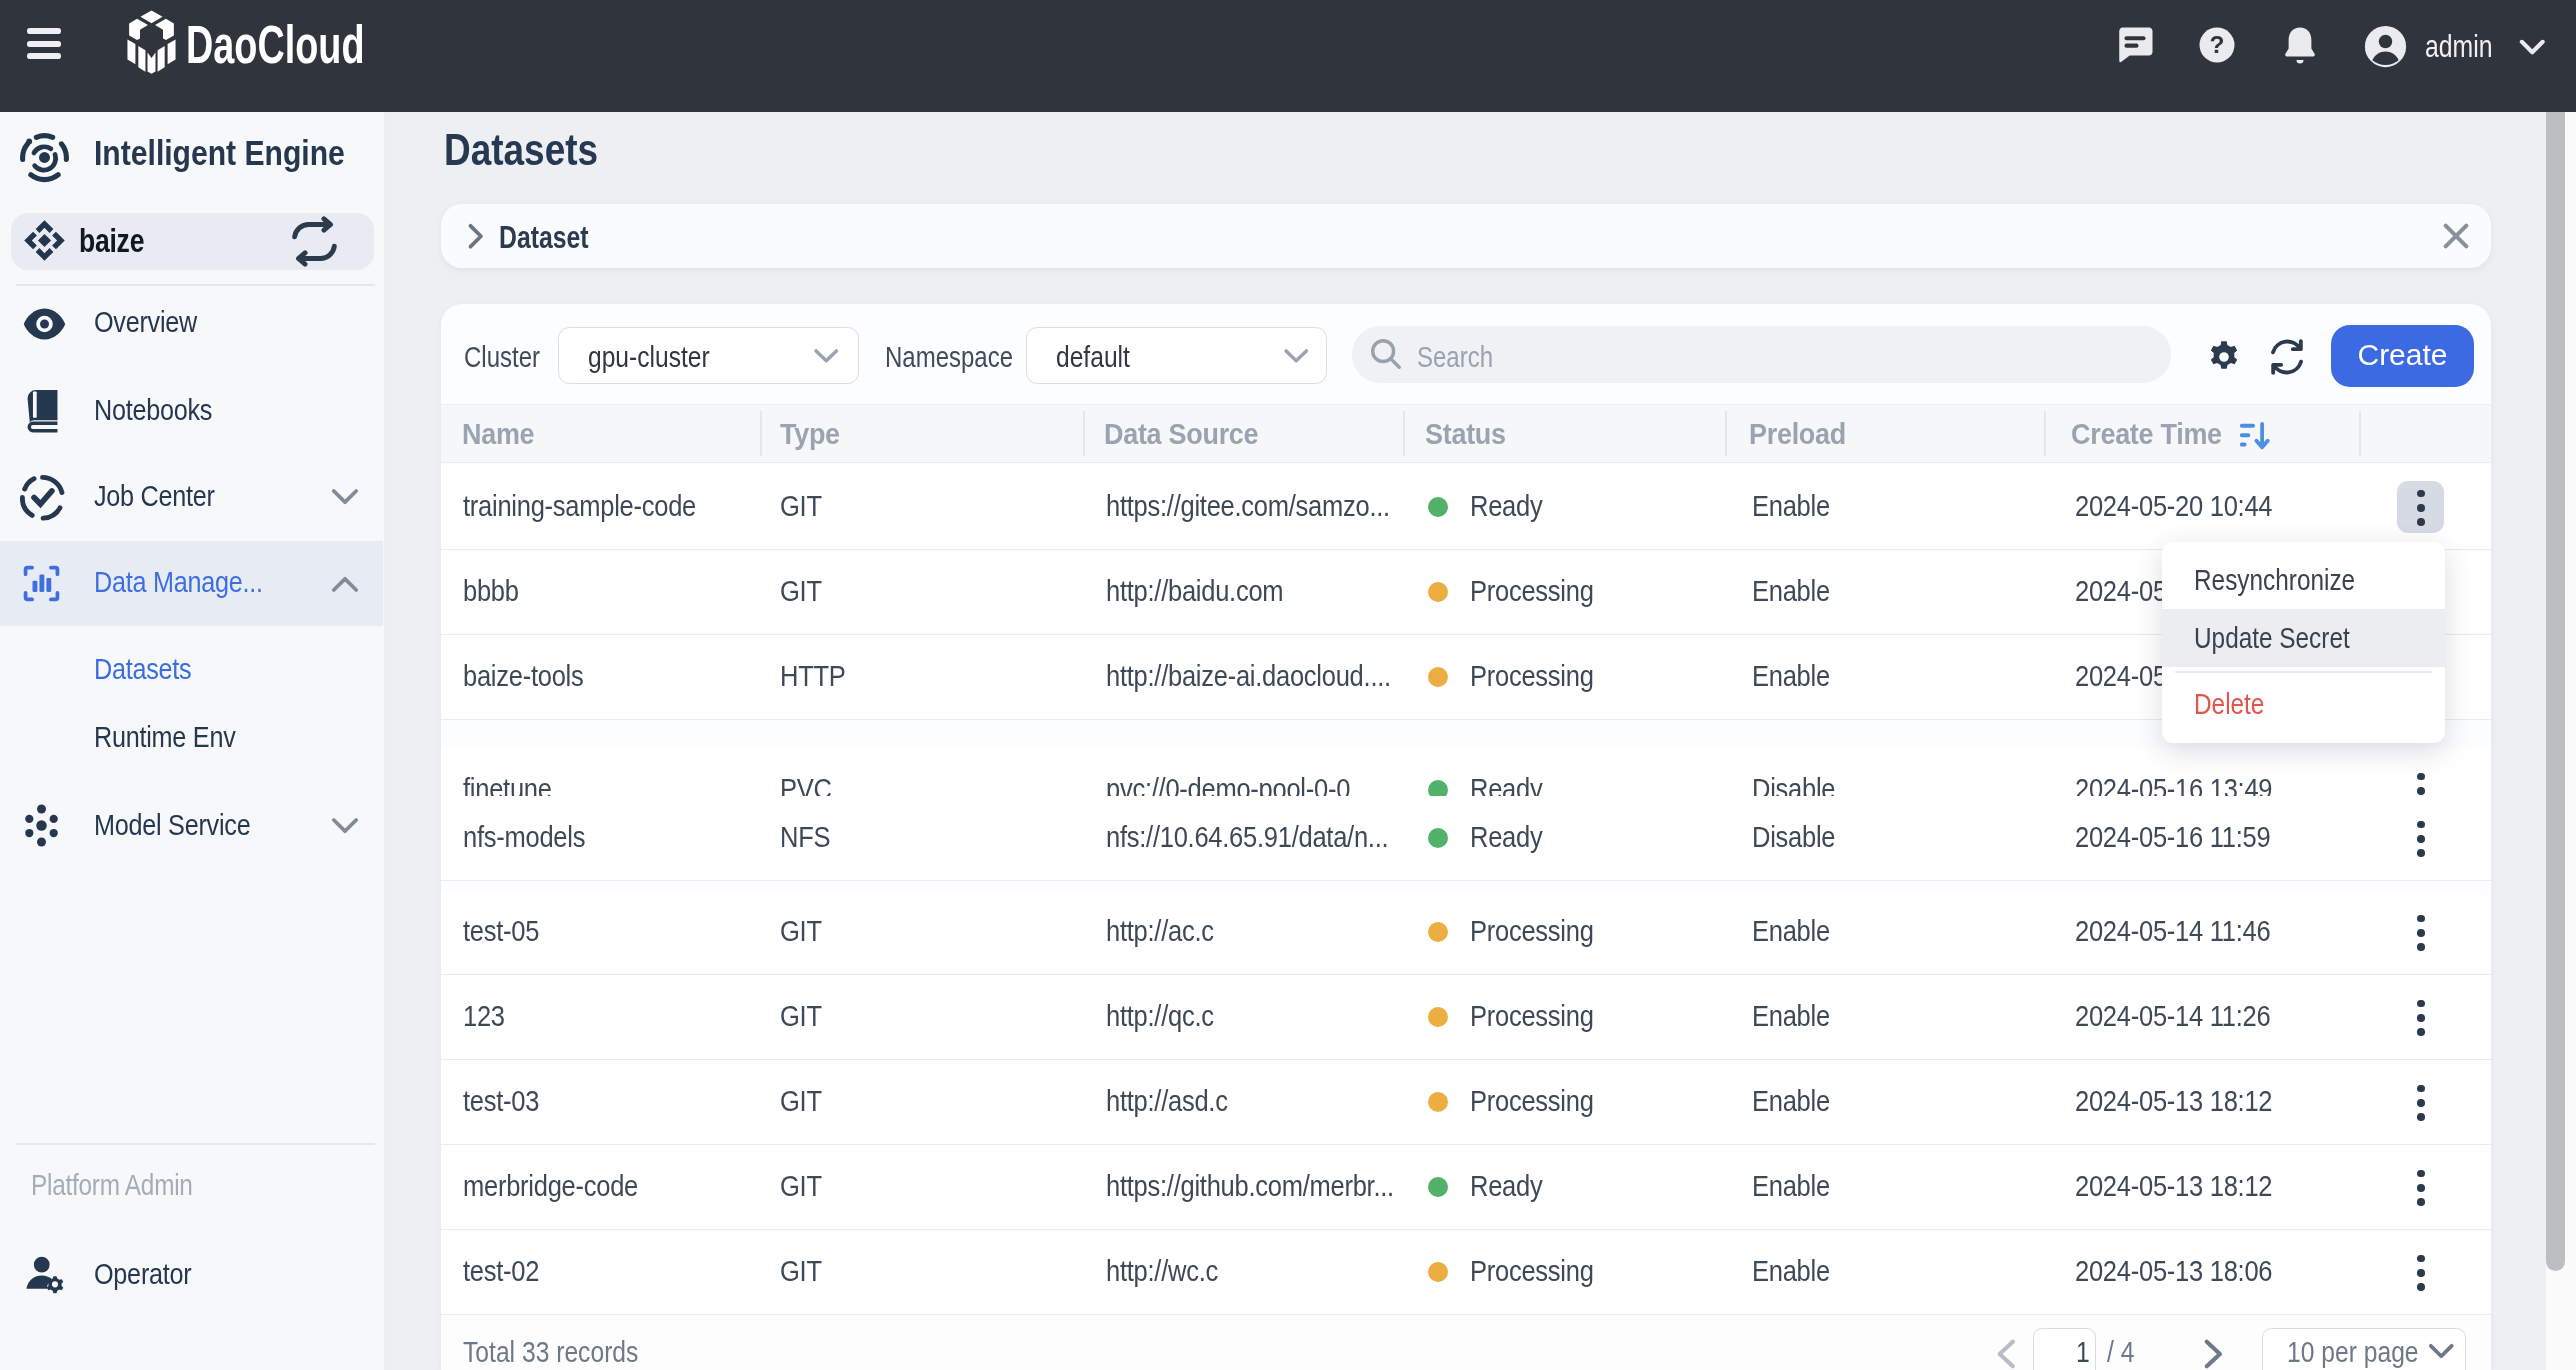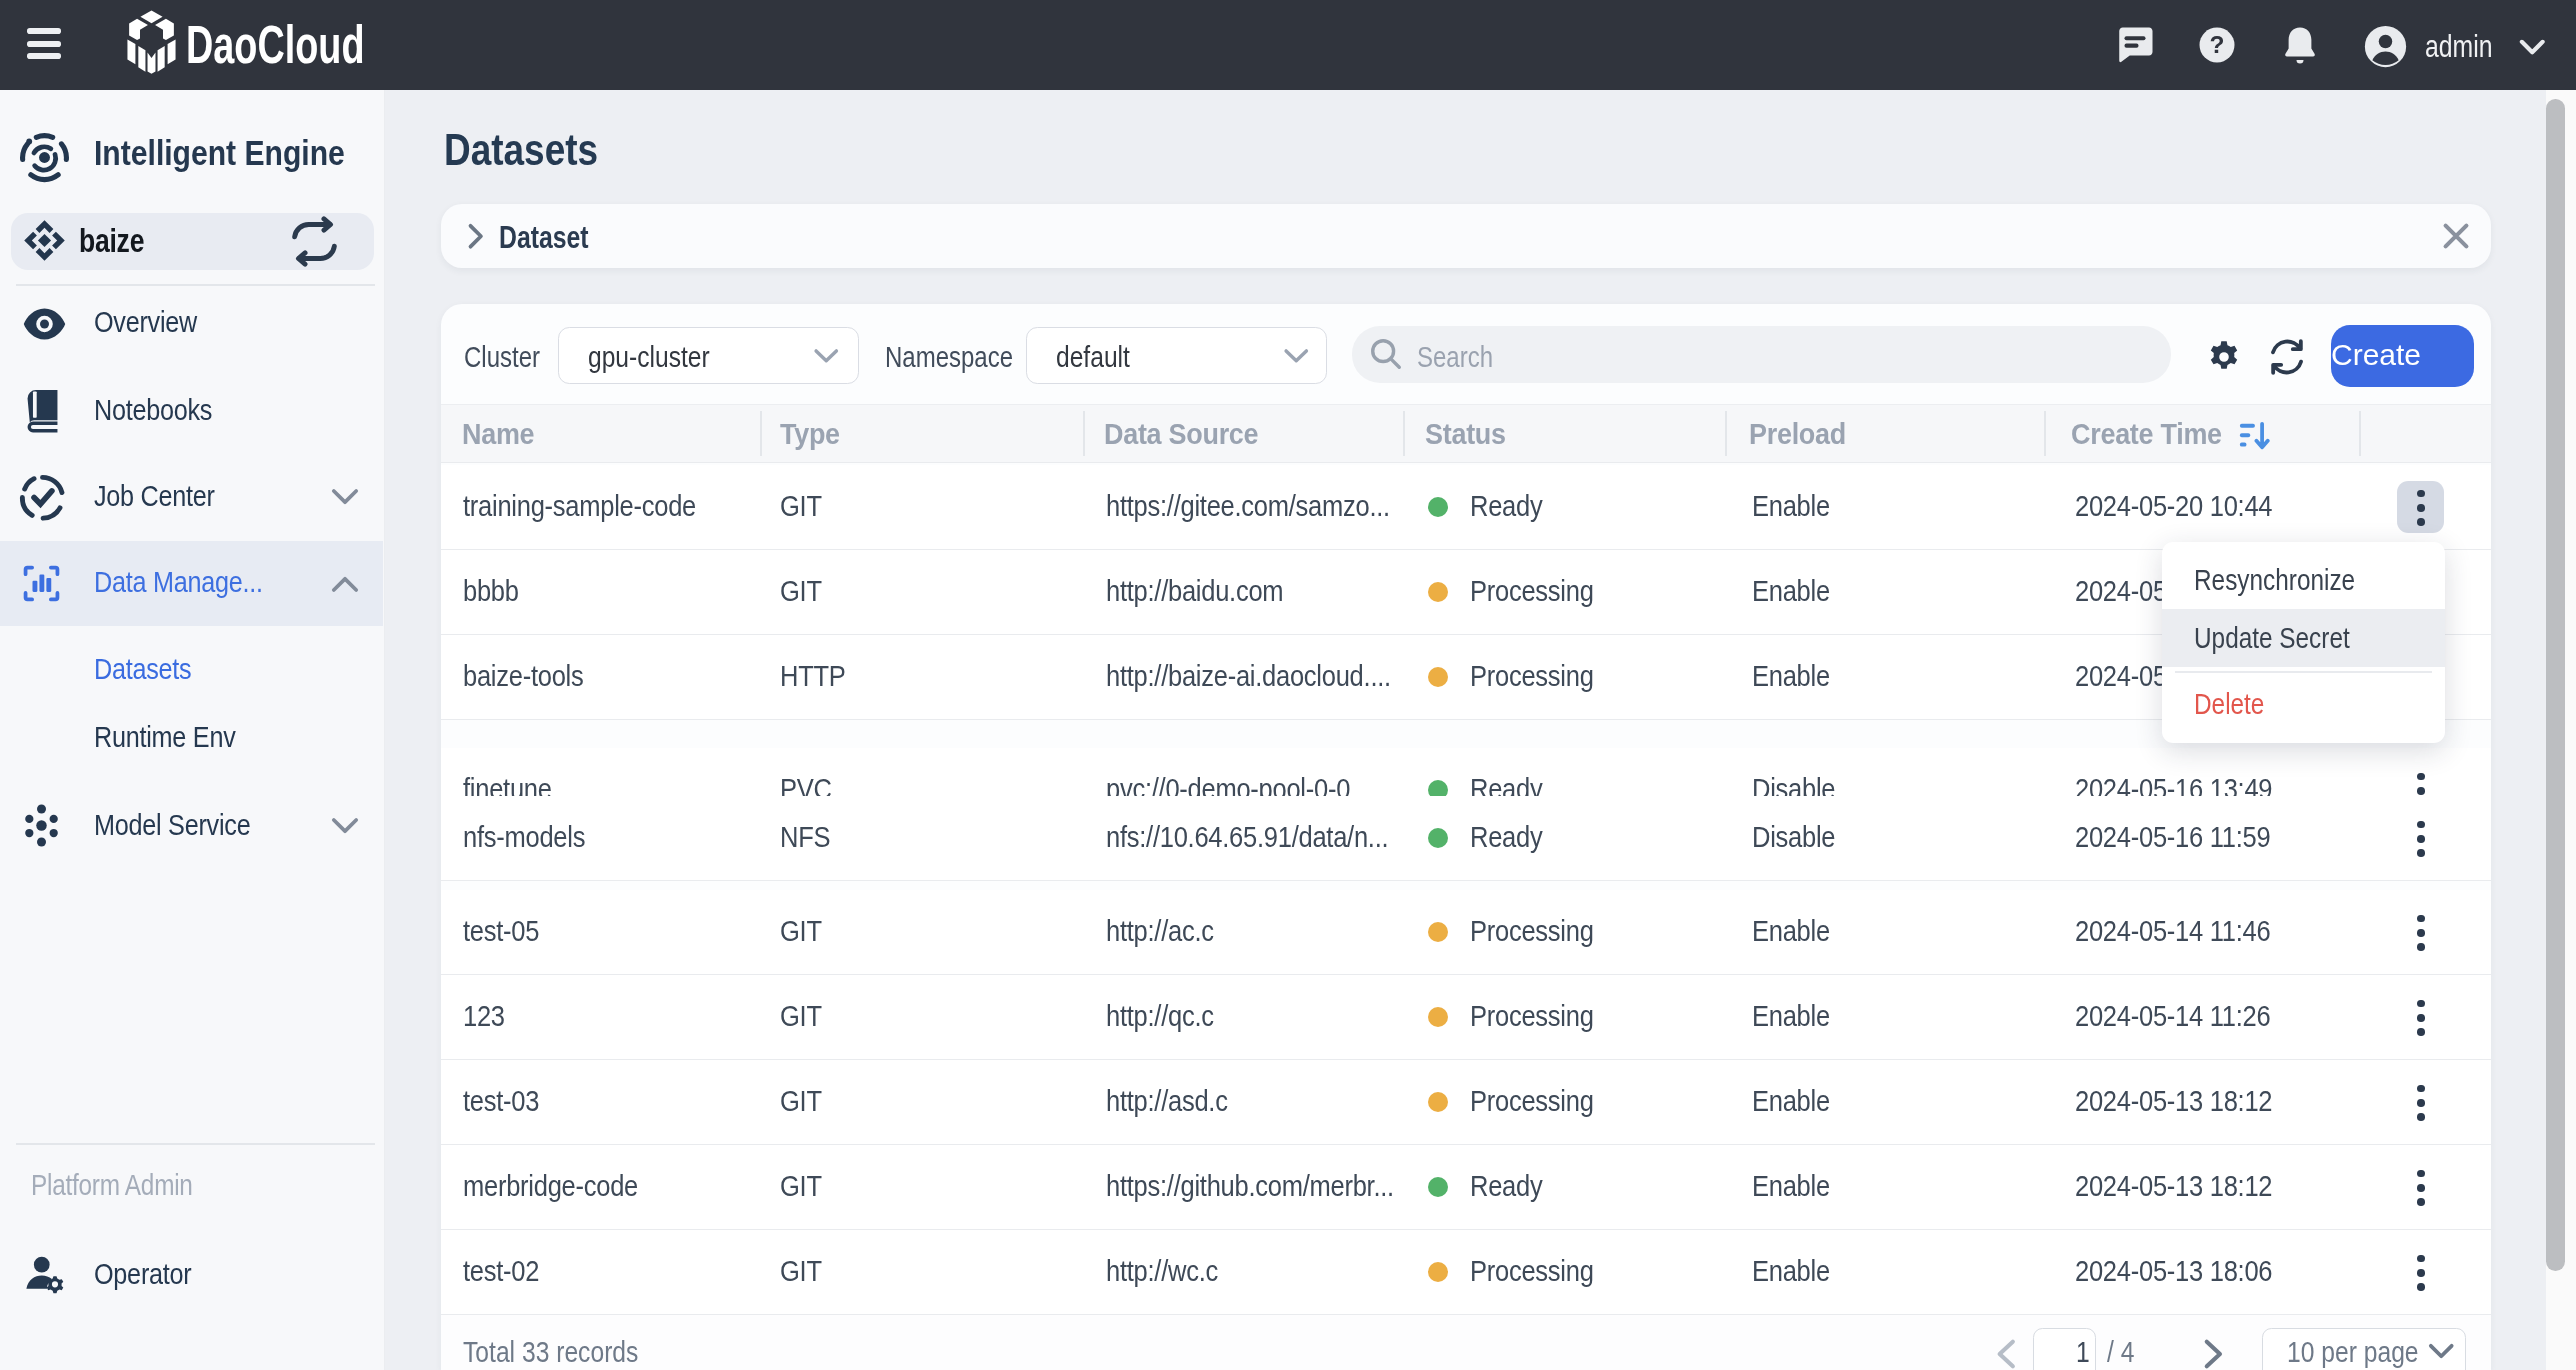--- a/index.html
+++ b/index.html
@@ -1,38 +1,38 @@
 <!DOCTYPE html>
 <html style="font-size:15px"><head>
 <meta charset="utf-8">
 <style>
   * { margin:0; padding:0; box-sizing:border-box; }
   html,body { width:2576px; height:1370px; overflow:hidden; }
   body { font-family:"Liberation Sans", sans-serif; background:#edeff3; position:relative; }
   .abs { position:absolute; }
   
-  #hdr { position:absolute; left:0; top:0; width:2576px; height:90px; background:#30343d; z-index:30; }
+  #hdr { position:absolute; left:0; top:0; width:2576px; height:112px; background:#30343d; z-index:30; }
   .hbar { position:absolute; left:27px; width:34px; height:5.7px; border-radius:2.8px; background:#eef0f3; }
   #logo { position:absolute; left:123px; top:10.4px; }
   #logotext { position:absolute; left:186px; top:0; height:90px; line-height:88px; color:#fff; font-size:54px; font-weight:bold; transform:scaleX(0.70); transform-origin:0 50%; }
   .hicon { position:absolute; top:23.6px; }
   #admintxt { position:absolute; left:2425px; top:29px; color:#f0f1f3; font-size:31px; transform:scaleX(0.8); transform-origin:0 50%; }
   
   #side { position:absolute; left:0; top:90px; width:385px; height:1280px; background:#f7f8fa; border-right:1.9px solid #ebedf0; z-index:20; }
   .navtxt { position:absolute; left:94px; color:#25384f; font-size:30px; letter-spacing:-0.3px; transform:scaleX(0.84); transform-origin:0 50%; white-space:nowrap; }
   .navicon { position:absolute; left:19px; }
   
   #title { position:absolute; left:444px; top:125px; color:#253a52; font-size:44px; font-weight:bold; transform:scaleX(0.84); transform-origin:0 50%; }
   #dspanel { position:absolute; left:441px; top:204px; width:2050px; height:64px; background:#fafbfd; border-radius:21px; box-shadow:0 2.8px 7.6px rgba(40,50,70,0.06); }
   #card { position:absolute; left:441px; top:304px; width:2050px; height:1066px; background:#fcfdfe; border-radius:21px 21px 0 0; box-shadow:0 2.8px 7.6px rgba(40,50,70,0.05); }
   .flabel { position:absolute; top:340px; color:#414c5b; font-size:30px; transform:scaleX(0.8); transform-origin:0 50%; white-space:nowrap; }
   .sel { position:absolute; top:327px; height:57px; background:#fff; border:1.9px solid #dadde4; border-radius:11.3px; }
   .seltxt { position:absolute; top:340px; color:#32373f; font-size:30px; transform:scaleX(0.82); transform-origin:0 50%; white-space:nowrap; }
   #search { position:absolute; left:1352px; top:326px; width:819px; height:57px; background:#eff1f4; border-radius:28px; }
-  #createbtn { position:absolute; left:2331px; top:325px; width:143px; height:62px; background:#3c6ae2; border-radius:19px; color:#fff; font-size:30px; line-height:60px; }
+  #createbtn { position:absolute; left:2331px; top:325px; width:143px; height:62px; background:#3c6ae2; border-radius:19px; color:#fff; font-size:30px; text-align:center; line-height:60px; }
   
   #thead { position:absolute; left:441px; top:404px; width:2050px; height:59px; background:#f6f7f9; border-top:1.9px solid #eceef1; border-bottom:1.9px solid #e9ebee; }
   .hcell { position:absolute; top:13.2px; color:#9aa3b1; font-size:29px; font-weight:bold; letter-spacing:-0.3px; transform:scaleX(0.93); transform-origin:0 50%; white-space:nowrap; }
   .vdiv { position:absolute; top:5.7px; height:45px; width:1.9px; background:#e3e6ea; }
   .row { position:absolute; left:441px; width:2050px; height:85px; border-bottom:1.9px solid #e9ebee; background:#fff; }
   .cell { position:absolute; top:24.6px; color:#3e4957; font-size:29px; letter-spacing:-0.3px; white-space:nowrap; transform:scaleX(0.88); transform-origin:0 50%; }
   .dot { position:absolute; left:987px; top:32px; width:20px; height:20px; border-radius:50%; }
   .dotg { background:#53b269; }
   .doto { background:#ecae43; }
   .acts { position:absolute; left:1956px; top:16px; width:47px; height:52px; border-radius:11.3px; }

